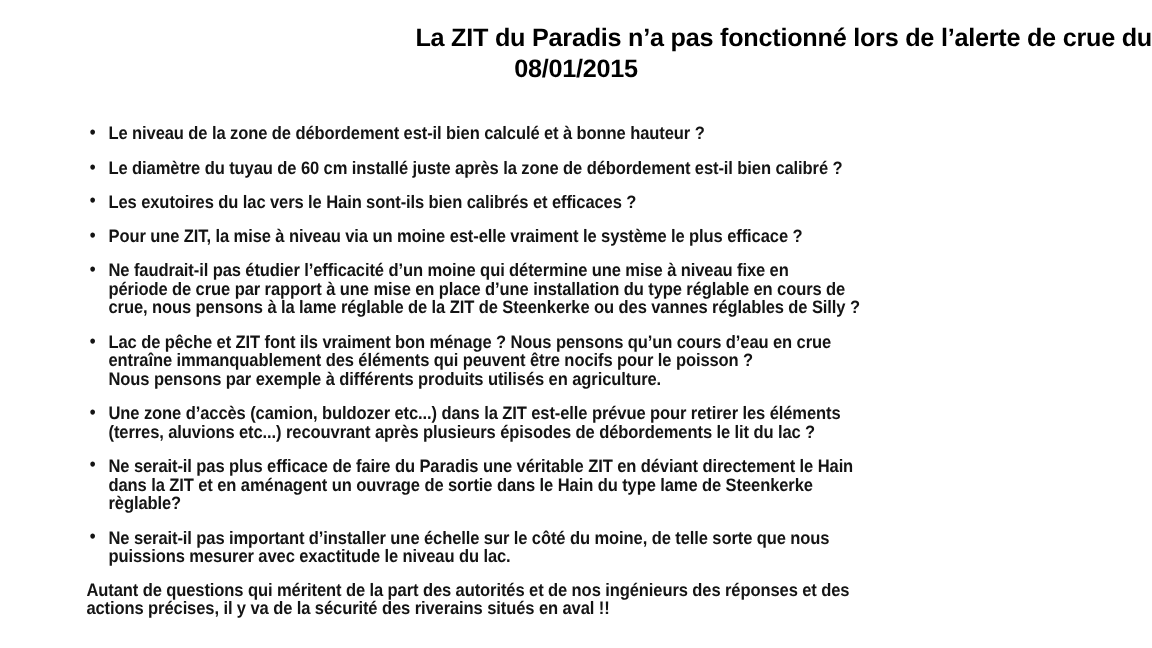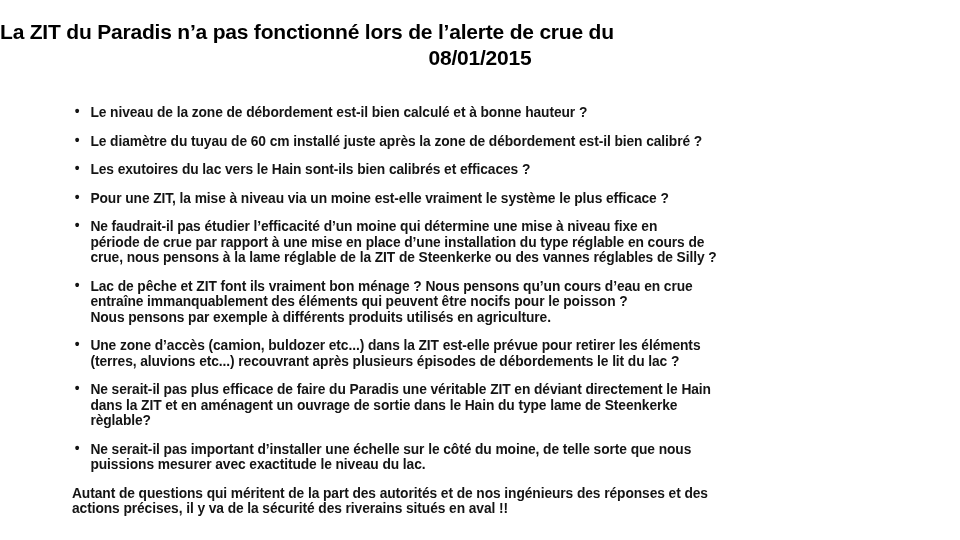--- a/index.html
+++ b/index.html
@@ -13,21 +13,21 @@
     height: 540px;
     background: #ffffff;
     overflow: hidden;
     font-family: "Liberation Sans", sans-serif;
   }
   .title {
     position: absolute;
     top: 19px;
     left: 0;
     right: 0;
-    text-align: left;
+    text-align: right;
     color: #000000;
     font-weight: bold;
     font-size: 21px;
     line-height: 26px;
     letter-spacing: -0.2px;
   }
   .title-line2 {
     display: flex;
     justify-content: center;
     gap: 76px;

